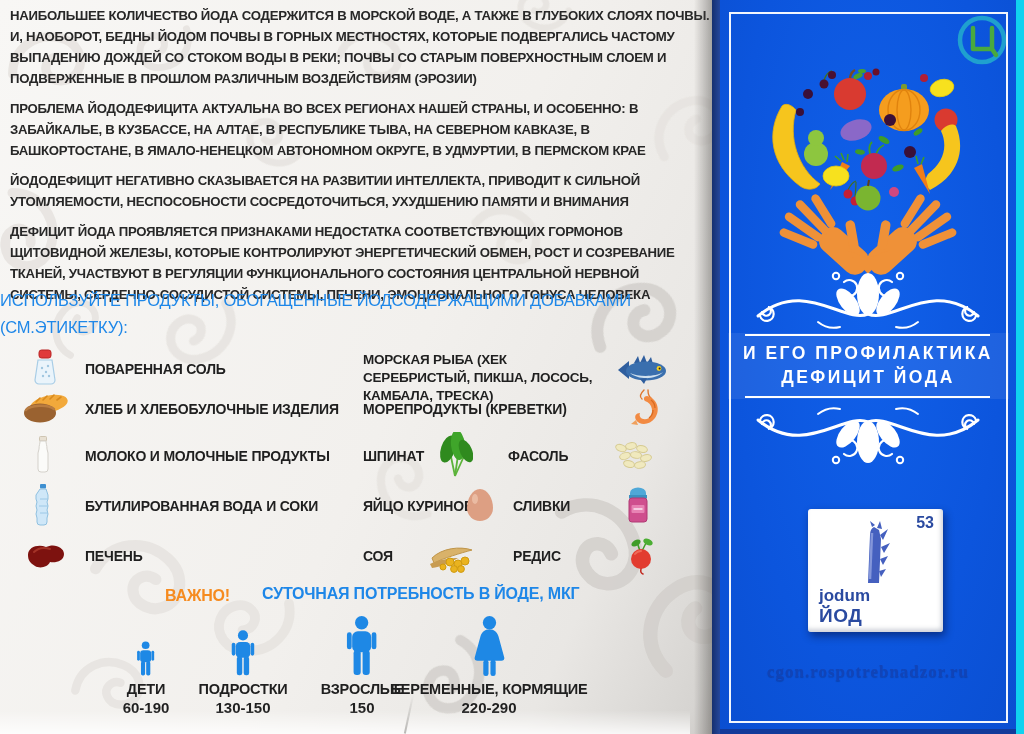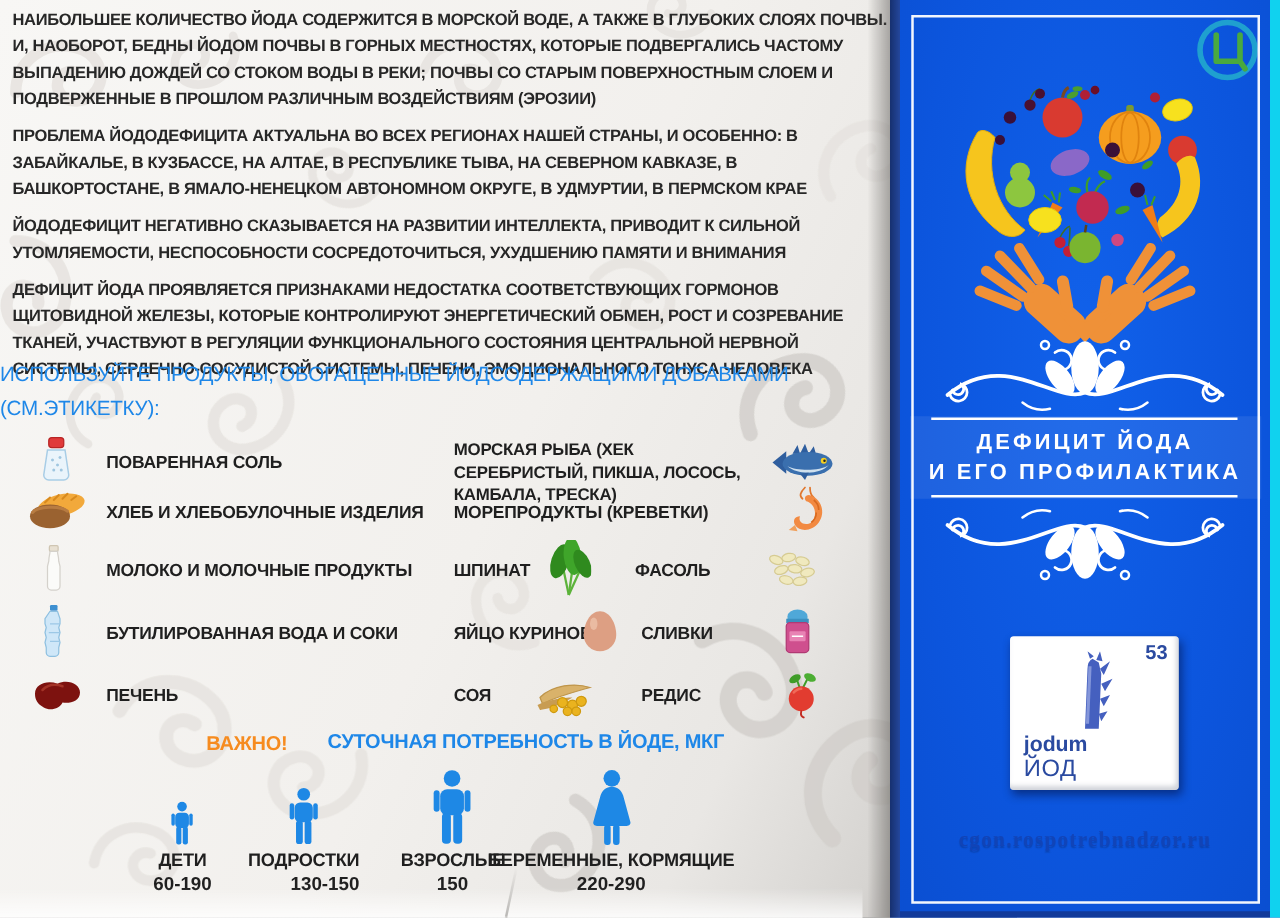--- a/index.html
+++ b/index.html
@@ -51,21 +51,21 @@
     background:rgba(255,255,255,.08);}
   .tline{position:absolute;left:33px;right:34px;height:2px;background:#fff;}
   .tline.t1{top:334px;} .tline.t2{top:396px;}
   .cover-title{position:absolute;left:0;right:0;top:341px;text-align:center;color:#fff;
     font-weight:700;font-size:17.5px;line-height:24px;letter-spacing:2.5px;}
   .element-card{position:absolute;left:96px;top:509px;width:135px;height:123px;background:#fff;
     border-radius:3px;box-shadow:2px 4px 8px rgba(0,0,30,.45), inset -2px -3px 4px rgba(160,165,180,.5);}
   .atomic-number{position:absolute;right:9px;top:5px;color:#2a4aa0;font-weight:700;font-size:16px;}
   .crystal{position:absolute;left:38px;top:12px;}
   .latin-name{position:absolute;left:11px;bottom:26px;color:#2a4aa0;font-weight:700;font-size:17px;}
-  .russian-name{position:absolute;left:11px;bottom:5px;color:#2a4aa0;font-weight:400;font-size:19px;letter-spacing:.5px;}
+  .russian-name{position:absolute;left:11px;bottom:5px;color:#2a4aa0;font-weight:700;font-size:19px;letter-spacing:.5px;}
   .watermark{position:absolute;left:0;right:0;top:662px;text-align:center;
     font-family:"Liberation Serif",serif;font-weight:700;font-size:17px;letter-spacing:1px;
     color:#16379b;opacity:.55;text-shadow:0 1px 1px rgba(0,0,20,.35);}
 </style>
 </head>
 <body>
 
 <div class="page">
 
   <div class="left-page">
@@ -265,21 +265,21 @@
             <rect x="10" y="16" width="20" height="22" rx="6"></rect>
           <rect x="4.5" y="17" width="5" height="18" rx="2.5"></rect>
             <rect x="30.5" y="17" width="5" height="18" rx="2.5"></rect>
           <rect x="11.5" y="36" width="7.5" height="26" rx="3.2"></rect>
             <rect x="21" y="36" width="7.5" height="26" rx="3.2"></rect>
         </svg>
       </div>
       <div class="plabel">ДЕТИ</div>
       <div class="prange">60-190</div>
     </div>
-    <div class="person-col" style="left:243px;text-align:right;">
+    <div class="person-col" style="left:243px;">
       <div class="fig">
         <svg width="29" height="47" viewBox="0 0 40 64" fill="#1e88e5">
           <circle cx="20" cy="7" r="7"></circle>
             <rect x="10" y="16" width="20" height="22" rx="6"></rect>
           <rect x="4.5" y="17" width="5" height="18" rx="2.5"></rect>
             <rect x="30.5" y="17" width="5" height="18" rx="2.5"></rect>
           <rect x="11.5" y="36" width="7.5" height="26" rx="3.2"></rect>
             <rect x="21" y="36" width="7.5" height="26" rx="3.2"></rect>
         </svg>
       </div>
@@ -420,22 +420,22 @@
           <ellipse cx="100" cy="40" rx="8" ry="16" transform="rotate(-38 100 40)"></ellipse>
           <ellipse cx="140" cy="40" rx="8" ry="16" transform="rotate(38 140 40)"></ellipse>
         </g>
       </svg>
     </span>
 
     <div class="title-band"></div>
     <div class="tline t1"></div>
     <div class="tline t2"></div>
     <div class="cover-title">
+      <div>И ЕГО ПРОФИЛАКТИКА</div>
       <div>ДЕФИЦИТ ЙОДА</div>
-      <div>И ЕГО ПРОФИЛАКТИКА</div>
     </div>
 
     <span class="orn bottom icn">
       <svg width="240" height="72" viewBox="0 0 240 72">
         <g stroke="#fff" fill="none" stroke-linecap="round">
           <path d="M10,54 C56,16 96,62 120,52" stroke-width="3"></path>
           <path d="M230,54 C184,16 144,62 120,52" stroke-width="3"></path>
           <path d="M12,54 a7,7 0 1 0 8,-9 a4.5,4.5 0 1 1 -6,5" stroke-width="2.2"></path>
           <path d="M228,54 a7,7 0 1 1 -8,-9 a4.5,4.5 0 1 0 6,5" stroke-width="2.2"></path>
           <path d="M96,20 a8,8 0 1 1 6,14" stroke-width="2.2"></path>

